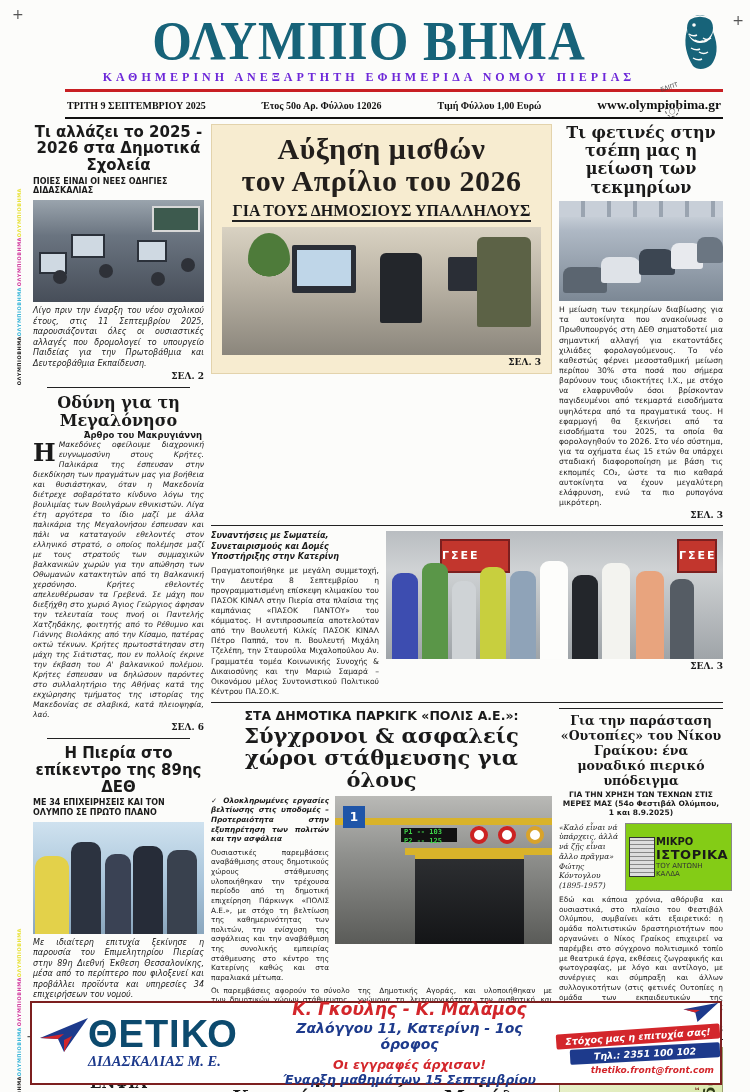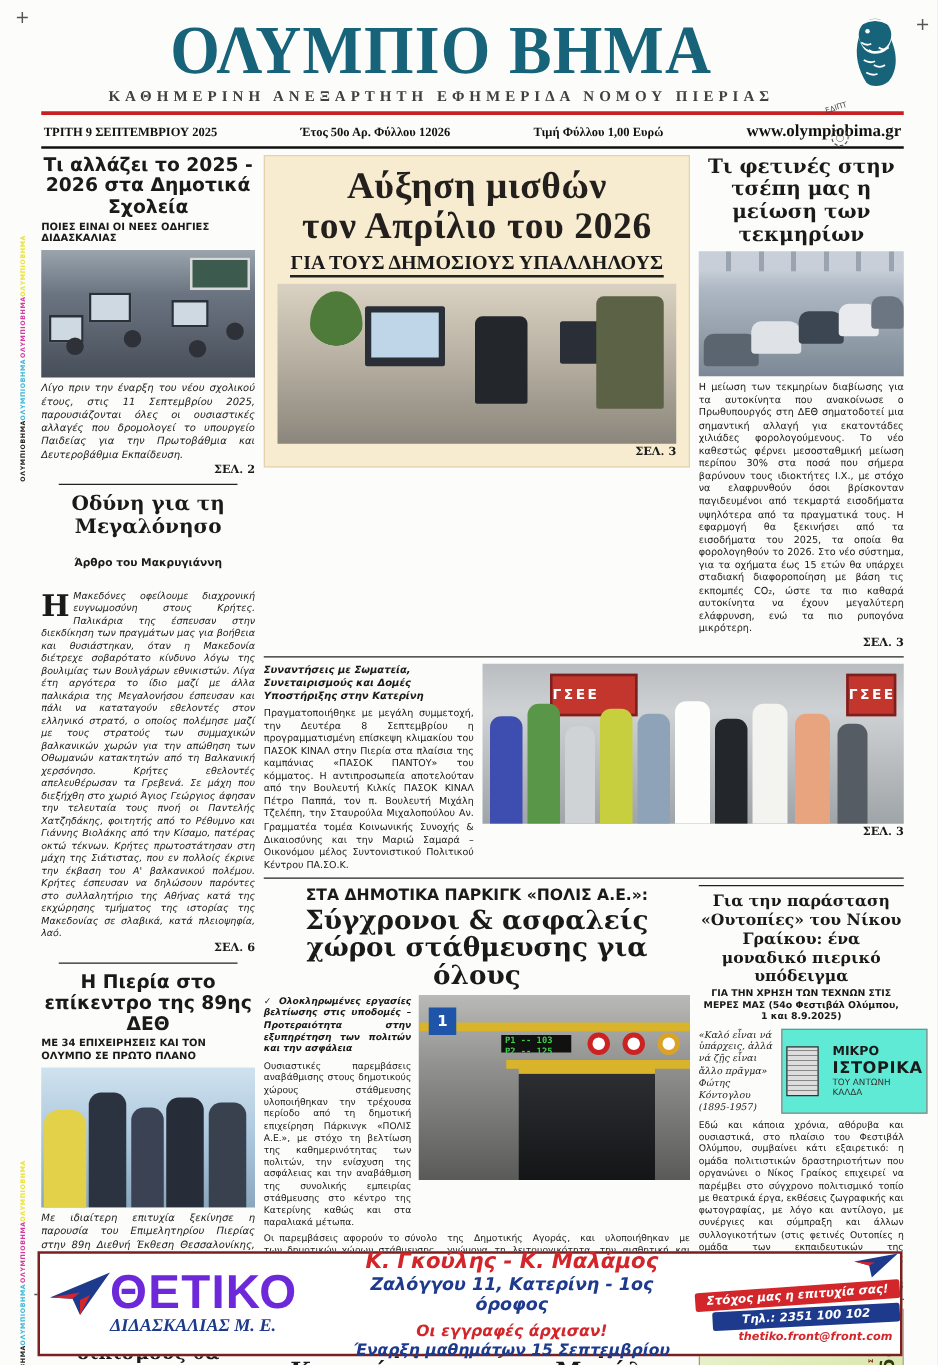--- a/index.html
+++ b/index.html
@@ -13,24 +13,24 @@
 
   
   .cropmark { position:absolute; font:14px "DejaVu Sans",sans-serif; color:#555; }
   .cmyk-strip { position:absolute; left:15px; width:8px; display:flex; flex-direction:column; }
   .cmyk-strip span { writing-mode:vertical-rl; transform:rotate(180deg); font:bold 5px "DejaVu Sans",sans-serif; letter-spacing:.5px; line-height:8px; }
   .cmyk-letters { position:absolute; left:46px; top:1022px; writing-mode:vertical-rl; transform:rotate(180deg); font:bold 7px "DejaVu Sans",sans-serif; }
   .edipt { position:absolute; right:45px; top:75px; font:6px "DejaVu Sans",sans-serif; color:#444; transform:rotate(-18deg); text-align:center; }
   .regmark { position:absolute; right:44px; top:95px; width:14px; height:14px; border:1px dashed #555; border-radius:50%; font-size:6px; color:#555; text-align:center; line-height:13px; }
 
   
-  .masthead { position:relative; padding-top:8px; }
+  .masthead { position:relative; padding-top:8px;margin-left:32px; }
   .mast-title { font:bold 51px/1 "Liberation Serif","DejaVu Serif",serif; color:#176379; text-align:center; letter-spacing:1px; transform:scaleY(1.08); margin-right:50px; }
   .zeus { position:absolute; right:-4px; top:2px; }
-  .mast-sub { color:#404040; font:bold 12px "Liberation Serif",serif; letter-spacing:4px; text-align:center; margin:3px 50px 0 0; }
+  .mast-sub { color:#6d28d9; font:bold 12px "Liberation Serif",serif; letter-spacing:4px; text-align:center; margin:3px 50px 0 0; }
   .red-rule { height:2.5px; background:#c81f23; margin-top:4px; }
   .dateline { display:flex; justify-content:space-between; align-items:baseline; padding:5px 2px 4px 2px; font:bold 10px "Liberation Serif",serif; color:#111; }
   .dl-site { font-size:13.5px; }
   .black-rule { height:2px; background:#111; }
 
   
   .body-grid { display:flex; gap:7px; margin-top:5px; }
   .col-left { width:171px; flex:none; }
   .col-main { flex:1; min-width:0; display:flex; flex-direction:column; }
   .row { display:flex; gap:7px; }
@@ -40,21 +40,21 @@
   .sep-full { border-top:1.2px solid #222; margin:5px 0; }
 
   .pageref { font:bold 9px "DejaVu Serif",serif; text-align:right; margin-top:2px; }
   .jbody { font:8px/1.32 "DejaVu Sans","Liberation Sans",sans-serif; text-align:justify; }
   .ibody { font-style:italic; }
 
   
   .la-title-sans { font:bold 15px/1.12 "DejaVu Sans",sans-serif; text-align:center; }
   .la-title-serif { font:bold 16px/1.1 "DejaVu Serif",serif; text-align:center; }
   .la-sub { font:bold 8px/1.2 "DejaVu Sans",sans-serif; text-align:left; margin-top:3px; }
-  .byline { font:bold 8.5px "DejaVu Sans",sans-serif; text-align:center; margin:16px 2px; }
+  .byline { font:bold 8.5px "DejaVu Sans",sans-serif; text-align:right; margin:0 2px; }
   .dropcap { float:left; font:bold 24px/0.9 "DejaVu Serif",serif; padding:2px 3px 0 0; }
 
   
   .photo { position:relative; width:100%; overflow:hidden; margin-top:4px; }
   .ph-classroom { height:102px; background:linear-gradient(180deg,#9aa4ad 0%,#6a7480 35%,#474e59 100%); }
   .ph-classroom .screen { position:absolute; background:#cfd9e2; border:2px solid #2b313a; }
   .ph-classroom .head { position:absolute; width:14px; height:14px; border-radius:50%; background:#2e3138; }
   .ph-classroom .board { position:absolute; right:4px; top:6px; width:48px; height:26px; background:#3d5a4e; border:2px solid #d8d8d8; }
   .ph-office { height:128px; background:linear-gradient(180deg,#d9d2c2 0%,#b9b2a4 45%,#8b867c 100%); }
   .ph-office .monitor { position:absolute; background:#2a2e36; border-radius:2px; }
@@ -95,41 +95,41 @@
   .park-flex { display:flex; gap:6px; margin-top:5px; }
   .park-left { width:118px; flex:none; }
   .park-caption { display:flex; gap:8px; margin-top:3px; }
 
   
   .cars-title { font:bold 16px/1.15 "DejaVu Serif",serif; text-align:center; }
   .uto-title { font:bold 12.5px/1.2 "DejaVu Serif",serif; text-align:center; }
   .uto-sub { font:bold 7.5px/1.25 "DejaVu Sans",sans-serif; text-align:center; margin-top:2px; }
   .uto-top { display:flex; gap:4px; margin-top:5px; }
   .uto-quote { font:italic 7.5px/1.3 "DejaVu Serif",serif; width:62px; flex:none; }
-  .mikro { flex:1; border:1px solid #888; padding:2px 3px; display:flex; gap:11px; align-items:center; background:#5eead4; }
+  .mikro { flex:1; border:1px solid #888; padding:2px 3px; display:flex; gap:1px; align-items:center; background:#84cc16; }
   .mikro .emblem { width:26px; height:40px; border:1px solid #333; background:repeating-linear-gradient(0deg,#ddd 0 3px,#888 3px 4px); flex:none; }
   .mikro .t1 { font:bold 10px "DejaVu Sans",sans-serif; }
   .mikro .t2 { font:bold 13px "DejaVu Sans",sans-serif; letter-spacing:.5px; }
   .mikro .t3 { font:7px "DejaVu Sans",sans-serif; color:#333; }
 
   
   .bialas-title { font:bold 19px/1.12 "DejaVu Serif",serif; text-align:center; margin-bottom:5px; }
 
   
   .green-ad { position:relative; border:1px solid #9aa06e; height:243px; margin-top:2px;
     background:linear-gradient(160deg,#f0f5da 0%,#d3e4a0 45%,#a3c468 100%); overflow:hidden; }
   .ga-head { font:bold italic 9.5px "DejaVu Sans",sans-serif; color:#2f3a14; padding:5px 20px 2px 6px; }
   .ga-vert { position:absolute; right:3px; top:6px; writing-mode:vertical-rl; transform:rotate(180deg); font:bold 15px "DejaVu Sans",sans-serif; color:#2e3b16; letter-spacing:1px; }
   .ga-vert2 { position:absolute; right:22px; top:10px; writing-mode:vertical-rl; transform:rotate(180deg); font:bold 5px "DejaVu Sans",sans-serif; color:#7a2a1e; letter-spacing:2px; }
 
   
   .banner { position:absolute; left:30px; right:28px; top:1001px; height:84px; border:2.5px solid #7c1f1f; background:#fff; display:flex; align-items:center; }
   .bn-left { width:235px; flex:none; position:relative; padding-left:56px; }
   .bn-plane { position:absolute; left:6px; top:-4px; }
-  .bn-brand { font:bold 38px/0.95 "Liberation Sans","DejaVu Sans",sans-serif; color:#6d28d9; letter-spacing:1px; }
+  .bn-brand { font:bold 38px/0.95 "Liberation Sans","DejaVu Sans",sans-serif; color:#0c4a6e; letter-spacing:1px; }
   .bn-brand-sub { font:italic 14.5px "Liberation Serif",serif; color:#1d3a8c; font-weight:bold; }
   .bn-center { flex:1; text-align:center; }
   .bn-names { font:bold italic 17px "DejaVu Sans",sans-serif; color:#d3262b; }
   .bn-addr { font:bold italic 14px "DejaVu Sans",sans-serif; color:#1d3a8c; margin-top:1px; }
   .bn-l1 { font:bold italic 12.5px "DejaVu Sans",sans-serif; color:#d3262b; margin-top:5px; }
   .bn-l2 { font:bold italic 12.5px "DejaVu Sans",sans-serif; color:#1d3a8c; }
   .bn-right { width:168px; flex:none; position:relative; height:100%; }
   .bn-plane2 { position:absolute; right:2px; top:-8px; transform:rotate(12deg); }
   .bn-ribbon-red { position:absolute; right:0; top:26px; left:4px; background:#d3262b; color:#fff; font:bold italic 9.5px "DejaVu Sans",sans-serif; text-align:center; padding:2px 0; transform:rotate(-4deg); border-radius:2px; }
   .bn-ribbon-blue { position:absolute; right:0; top:43px; left:18px; background:#1d3a8c; color:#fff; font:bold italic 9.5px "DejaVu Sans",sans-serif; text-align:center; padding:2px 0; transform:rotate(-3deg); border-radius:2px; }

